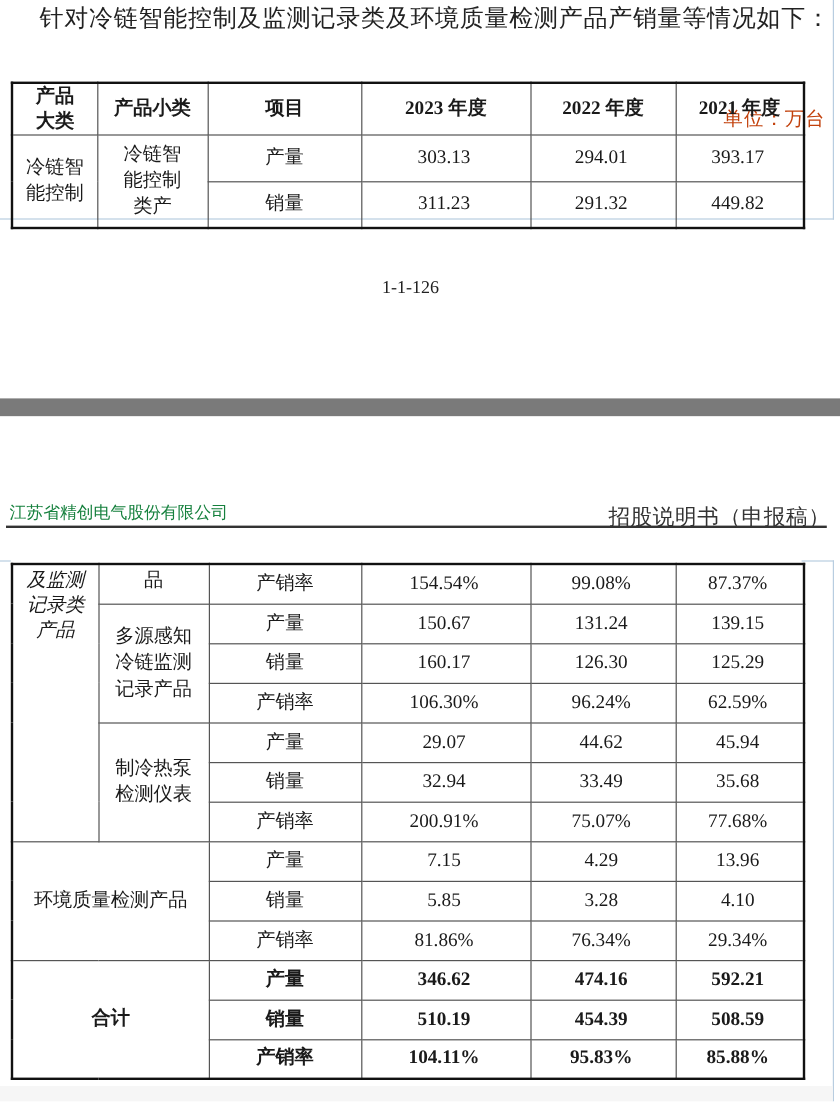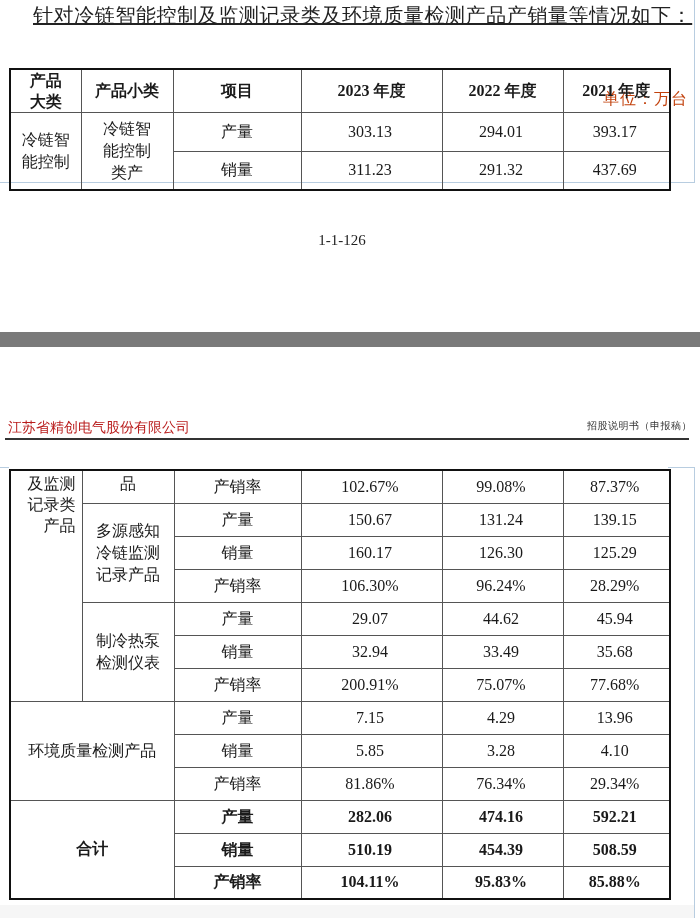--- a/index.html
+++ b/index.html
@@ -3,49 +3,49 @@
 <meta charset="utf-8">
 <style>
   * { box-sizing: border-box; margin: 0; padding: 0; }
   html, body { width: 700px; height: 918px; overflow: hidden; background: #ffffff; }
   body { position: relative; font-family: "Liberation Serif", "DejaVu Serif", serif; color: #1a1a1a; }
 
   .page-top { position: absolute; left: 0; top: 0; width: 700px; height: 332px; background: #fff; }
   .frame-right-top { position: absolute; left: 694px; top: 0; width: 1px; height: 183px; background: #b8cde0; }
   .frame-bottom-top { position: absolute; left: 0; top: 182px; width: 695px; height: 1px; background: #b8cde0; }
 
-  .intro { position: absolute; left: 33px; top: 2px; font-size: 20px; letter-spacing: 0.6px; white-space: nowrap; color: #222; text-decoration: underline; }
+  .intro { position: absolute; left: 33px; top: 2px; font-size: 20px; letter-spacing: 0.6px; white-space: nowrap; color: #222; }
   .unit { position: absolute; right: 12px; top: 46px; font-size: 16px; color: #c2410c; letter-spacing: 1px; margin-top: 43px; }
 
   table.t { position: absolute; border-collapse: collapse; table-layout: fixed; }
   table.t td, table.t th { border: 1px solid #555; font-size: 16px; height: 33px; padding: 0 5px; line-height: 20px; }
   table.t .tc { text-align: center; }
   table.t .tr { text-align: center; padding-right: 8px; font-size: 16px; }
   table.t th { font-weight: bold; font-family: "Liberation Serif", "DejaVu Sans", serif; }
   table.t .b { font-weight: bold; }
 
   .t1 { left: 9px; top: 68px; width: 660px; border: 2px solid #111 !important; }
   .t1 th { height: 46px; }
 
   .page-num { position: absolute; left: 0; width: 684px; top: 232px; text-align: center; font-size: 15px; color: #222; }
 
   .gap { position: absolute; left: 0; top: 332px; width: 700px; height: 15px; background: #7a7a7a; }
 
   .page-bottom { position: absolute; left: 0; top: 347px; width: 700px; height: 571px; background: #fff; }
-  .hdr-left { position: absolute; left: 8px; top: 419px; font-size: 14px; color: #b91c1c; }
-  .hdr-right { position: absolute; right: 8px; top: 419px; font-size: 10px; color: #333; letter-spacing: 0.5px; font-family: Liberation Mono, monospace; }
+  .hdr-left { position: absolute; left: 8px; top: 419px; font-size: 14px; color: #15803d; }
+  .hdr-right { position: absolute; right: 8px; top: 419px; font-size: 18px; color: #333; letter-spacing: 0.5px; font-family: Liberation Mono, monospace; }
   .hdr-line { position: absolute; left: 5px; top: 438px; width: 684px; height: 2px; background: #333; }
 
   .frame-top-bottom { position: absolute; left: 0; top: 467px; width: 9px; height: 1px; background: #b8cde0; }
   .frame-top-bottom2 { position: absolute; left: 668px; top: 467px; width: 27px; height: 1px; background: #b8cde0; }
   .frame-right-bottom { position: absolute; left: 694px; top: 467px; width: 1px; height: 451px; background: #b8cde0; }
   .below-table { position: absolute; left: 0; top: 905px; width: 694px; height: 13px; background: #f6f6f6; }
 
   .t2 { left: 9px; top: 469px; width: 660px; border: 2px solid #111 !important; }
-  .t2 td.cat { vertical-align: top; text-align: right; padding-top: 2px; line-height: 21px; }
+  .t2 td.cat { vertical-align: top; text-align: center; padding-top: 2px; line-height: 21px; font-style: italic; }
   .t2 td.sub { text-align: center; line-height: 21px; }
   .t2 td.sub-top { vertical-align: top; padding-top: 2px; }
 </style>
 </head>
 <body>
 
 <div class="page-top"></div>
 <div class="frame-right-top"></div>
 <div class="frame-bottom-top"></div>
 
@@ -75,21 +75,21 @@
     <td rowspan="2" class="tc" style="padding:0 20px;line-height:22px;">冷链智能控制类产</td>
     <td class="tc">产量</td>
     <td class="tr">303.13</td>
     <td class="tr">294.01</td>
     <td class="tr">393.17</td>
   </tr>
   <tr>
     <td class="tc">销量</td>
     <td class="tr">311.23</td>
     <td class="tr">291.32</td>
-    <td class="tr">437.69</td>
+    <td class="tr">449.82</td>
   </tr>
 </tbody>
   </table>
 
 <div class="page-num">1-1-126</div>
 
 <div class="gap"></div>
 
 <div class="page-bottom"></div>
 <div class="hdr-left">江苏省精创电气股份有限公司</div>
@@ -109,21 +109,21 @@
     <col style="width:141px">
       <col style="width:121px">
       <col style="width:107px">
   </colgroup>
 
   <tbody>
       <tr>
     <td rowspan="7" class="cat" style="padding:2px 6px 0;">及监测记录类产品</td>
     <td class="sub sub-top">品</td>
     <td class="tc">产销率</td>
-    <td class="tr">102.67%</td>
+    <td class="tr">154.54%</td>
     <td class="tr">99.08%</td>
     <td class="tr">87.37%</td>
   </tr>
 
   <tr>
     <td rowspan="3" class="sub" style="padding:0 10px;line-height:22px;text-align:center;">多源感知冷链监测记录产品</td>
     <td class="tc">产量</td>
     <td class="tr">150.67</td>
     <td class="tr">131.24</td>
     <td class="tr">139.15</td>
@@ -131,21 +131,21 @@
   <tr>
     <td class="tc">销量</td>
     <td class="tr">160.17</td>
     <td class="tr">126.30</td>
     <td class="tr">125.29</td>
   </tr>
   <tr>
     <td class="tc">产销率</td>
     <td class="tr">106.30%</td>
     <td class="tr">96.24%</td>
-    <td class="tr">28.29%</td>
+    <td class="tr">62.59%</td>
   </tr>
 
   <tr>
     <td rowspan="3" class="sub" style="padding:0 10px;line-height:22px;font-family:Liberation Serif, serif;">制冷热泵检测仪表</td>
     <td class="tc">产量</td>
     <td class="tr">29.07</td>
     <td class="tr">44.62</td>
     <td class="tr">45.94</td>
   </tr>
   <tr>
@@ -177,21 +177,21 @@
   <tr>
     <td class="tc">产销率</td>
     <td class="tr">81.86%</td>
     <td class="tr">76.34%</td>
     <td class="tr">29.34%</td>
   </tr>
 
   <tr>
     <td rowspan="3" colspan="2" class="tc b">合计</td>
     <td class="tc b">产量</td>
-    <td class="tr b">282.06</td>
+    <td class="tr b">346.62</td>
     <td class="tr b">474.16</td>
     <td class="tr b">592.21</td>
   </tr>
   <tr>
     <td class="tc b">销量</td>
     <td class="tr b">510.19</td>
     <td class="tr b">454.39</td>
     <td class="tr b">508.59</td>
   </tr>
   <tr>

